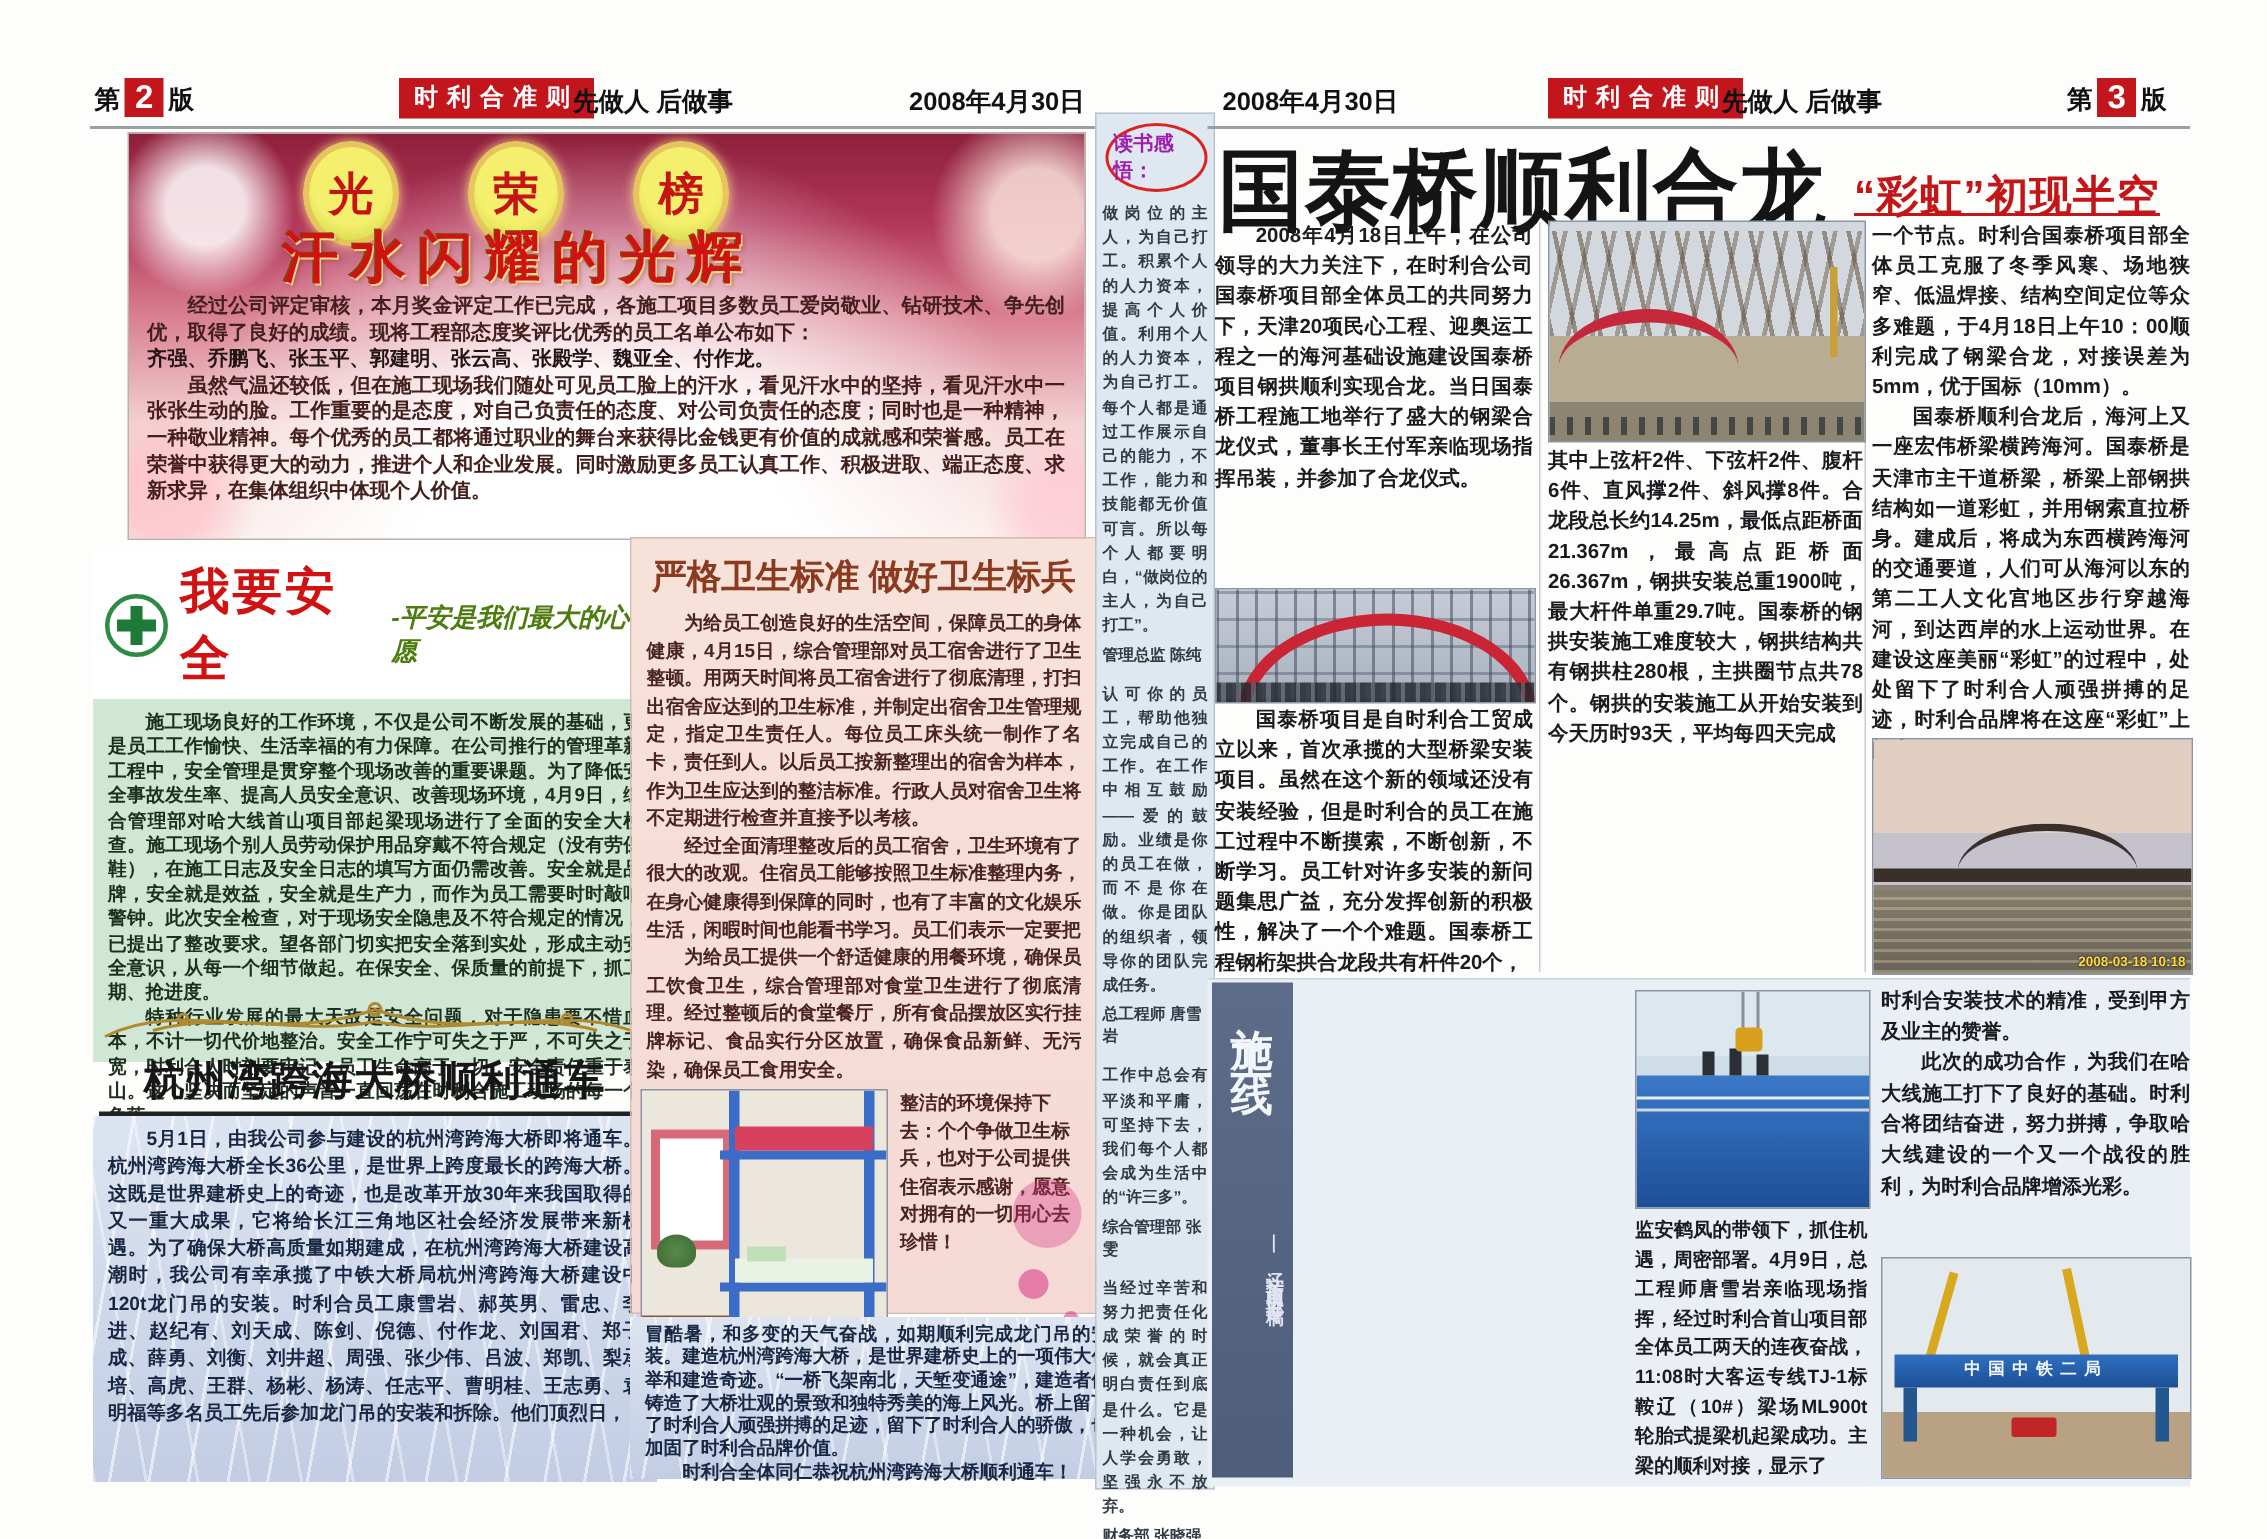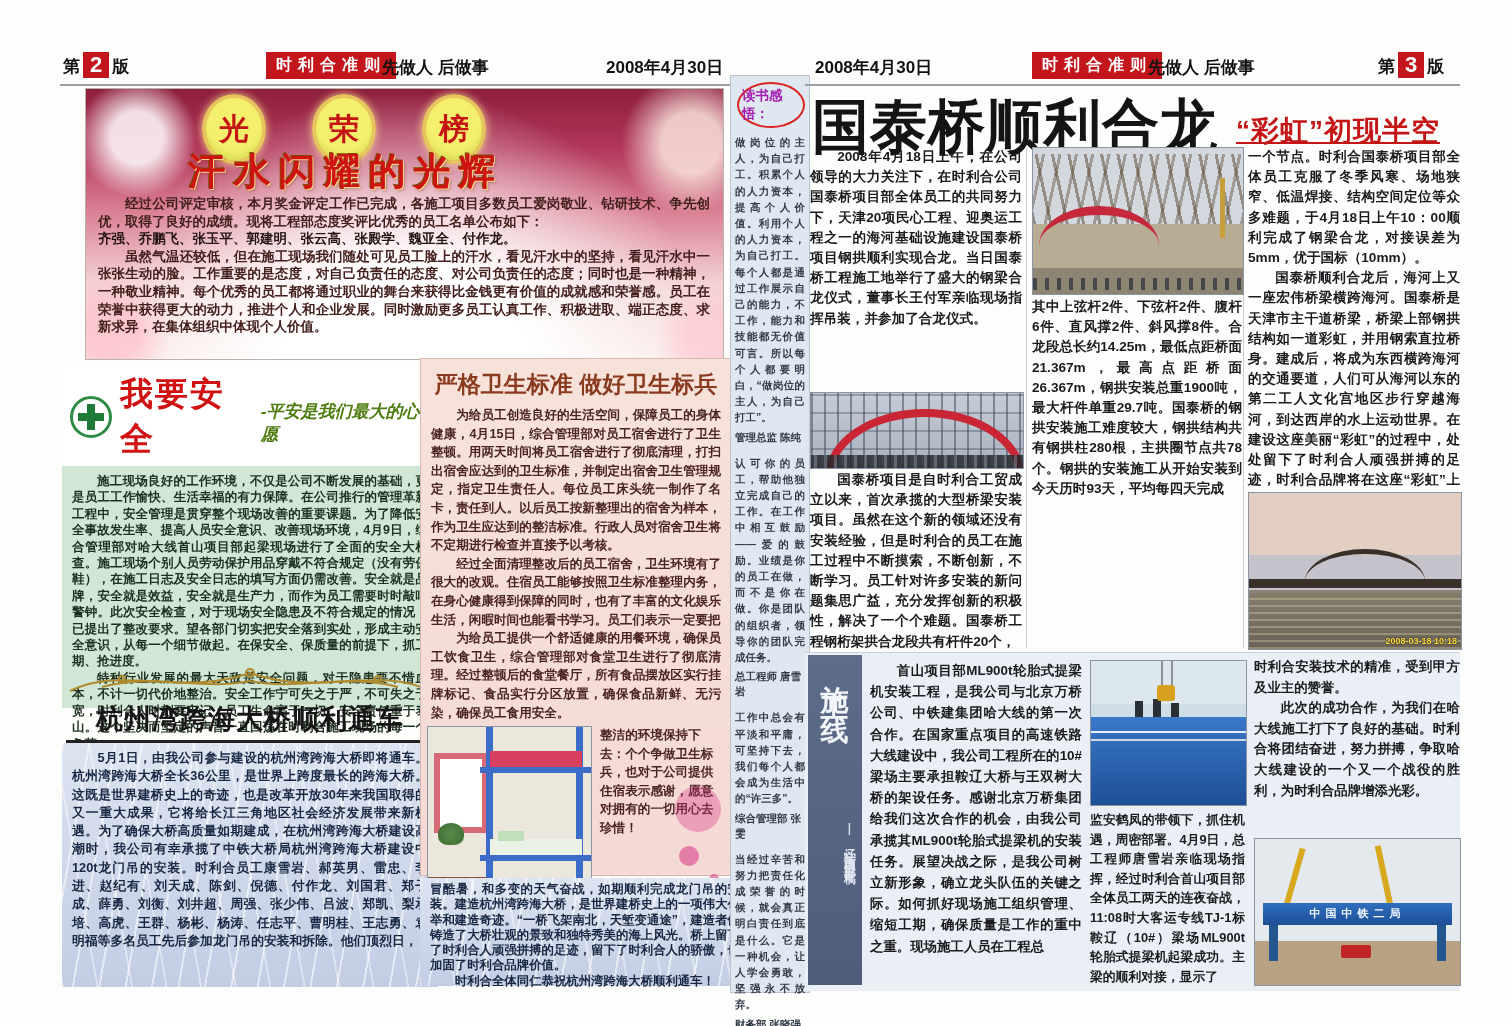--- a/index.html
+++ b/index.html
@@ -249,23 +249,20 @@
     <span class="ts">2008-03-18 10:18</span>
   </div>
 
   <div class="abs bottom-band" style="left:805px;top:652px;width:655px;height:338px;"></div>
 
   <div class="abs strip" style="left:808px;top:655px;width:54px;height:330px;">
     <div class="strip-label">施工一线</div>
     <div class="strip-sub">—辽宁首山项目部专稿</div>
   </div>
 
-  <div class="abs rcol" style="left:870px;top:660px;width:212px;font-size:13.4px;line-height:21.2px;">
-    <p class="ind">首山项目部ML900t轮胎式提梁机安装工程，是我公司与北京万桥公司、中铁建集团哈大线的第一次合作。在国家重点项目的高速铁路大线建设中，我公司工程所在的10#梁场主要承担鞍辽大桥与王双树大桥的架设任务。感谢北京万桥集团给我们这次合作的机会，由我公司承揽其ML900t轮胎式提梁机的安装任务。展望决战之际，是我公司树立新形象，确立龙头队伍的关键之际。如何抓好现场施工组织管理、缩短工期，确保质量是工作的重中之重。现场施工人员在工程总</p>
-  </div>
 
   <div class="photo" style="left:1090px;top:660px;width:155px;height:144px;background:linear-gradient(180deg,#dde8ee 0 30%,#cfdde6 30% 100%);">
     <div class="abs" style="left:0;top:56px;width:100%;bottom:0;background:linear-gradient(180deg,#3a78c8,#1d4f96);"></div>
     <div class="abs" style="left:0;top:70px;width:100%;height:2px;background:#e8eef5;"></div>
     <div class="abs" style="left:0;top:78px;width:100%;height:2px;background:#cdd8e4;"></div>
     <div class="abs" style="left:44px;top:40px;width:8px;height:16px;background:#2b2f36;"></div>
     <div class="abs" style="left:62px;top:38px;width:8px;height:18px;background:#2b2f36;"></div>
     <div class="abs" style="left:80px;top:42px;width:8px;height:14px;background:#2b2f36;"></div>
     <div class="abs" style="left:70px;top:0;width:2px;height:28px;background:#8a8f98;"></div>
     <div class="abs" style="left:80px;top:0;width:2px;height:28px;background:#8a8f98;"></div>

